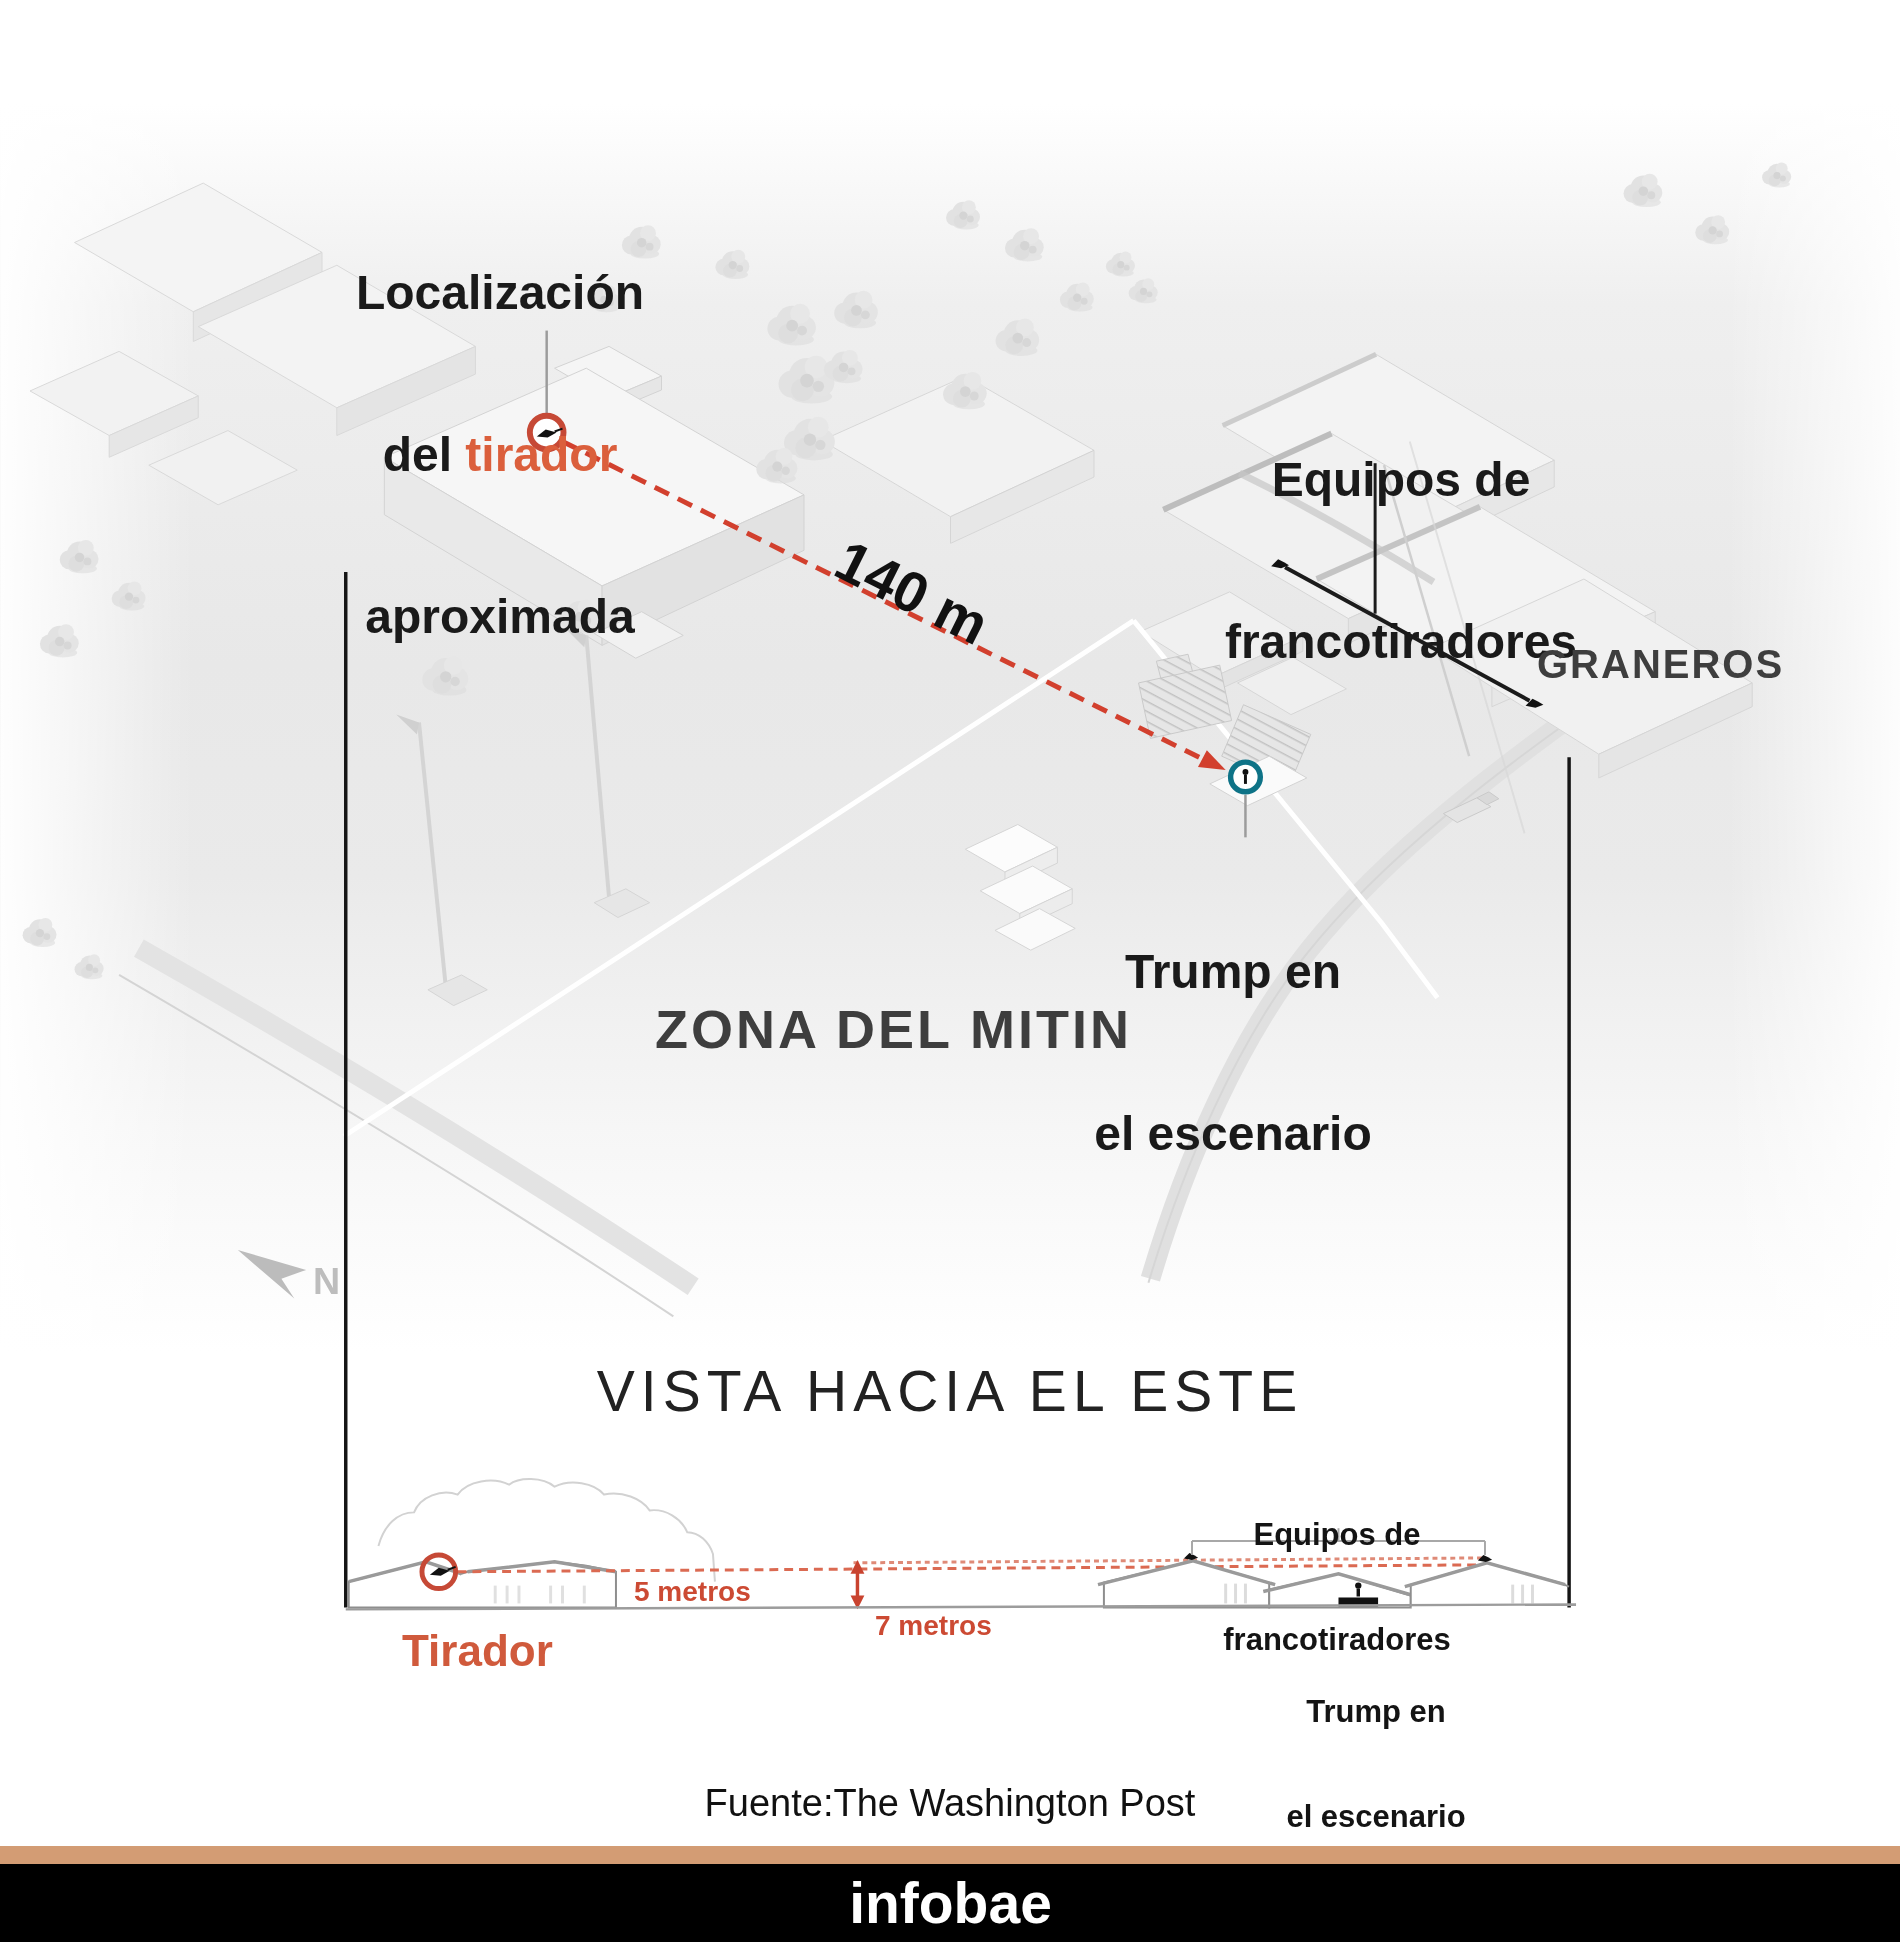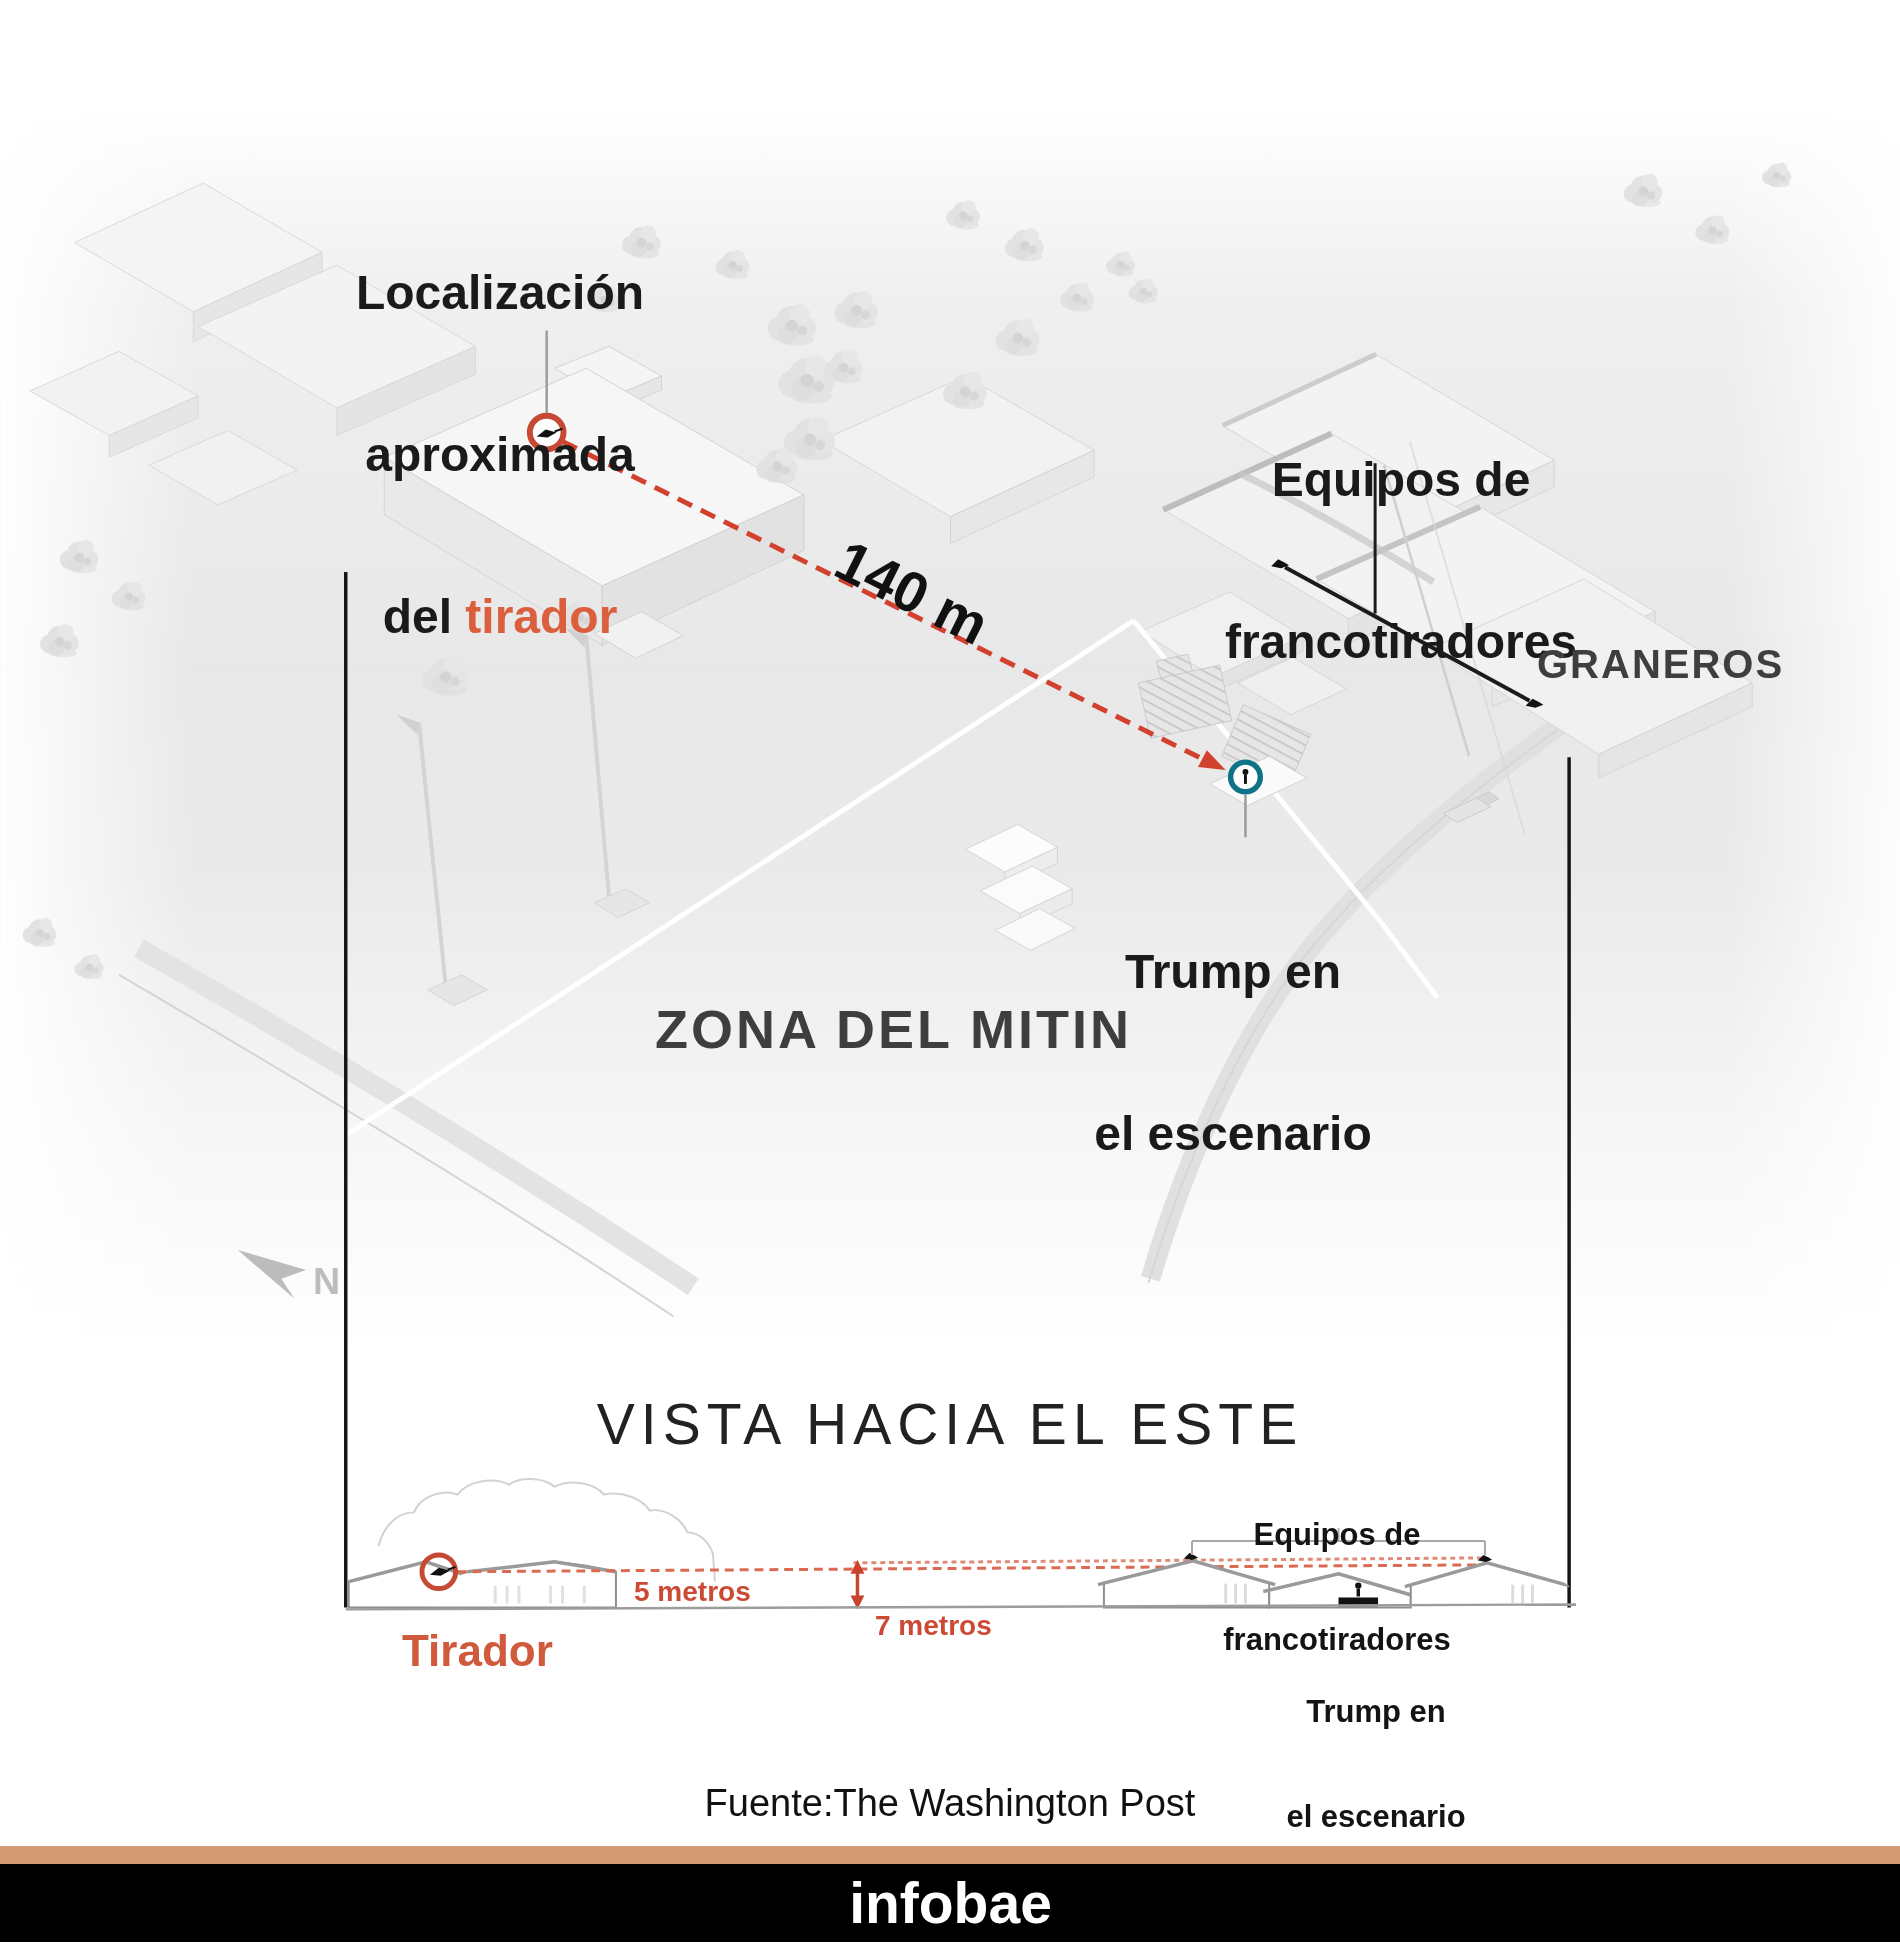--- a/index.html
+++ b/index.html
@@ -6,21 +6,21 @@
   .canvas{position:relative;width:1901px;height:1958px;background:#ffffff;overflow:hidden;
           font-family:"Liberation Sans",sans-serif;}
   .abs{position:absolute;}
   svg{display:block;}
   .lab{position:absolute;white-space:pre;}
   .big{font-weight:700;font-size:48px;line-height:54px;color:#1a1a1a;text-align:center;}
   .accent{color:#DB5F3C;}
   .thin{font-weight:700;color:#3e3e3e;}
   .small-bold{font-weight:700;font-size:31px;line-height:35px;color:#141414;text-align:center;}
   .metric{font-weight:700;font-size:28px;color:#CC4A33;}
-  .view-title{font-weight:400;font-size:57px;letter-spacing:6px;color:#222;margin-top:33px;}
+  .view-title{font-weight:400;font-size:57px;letter-spacing:6px;color:#222;}
   .dist{font-weight:700;font-size:57px;color:#111;transform:rotate(26.5deg);transform-origin:left center;}
   .tirador{font-weight:700;font-size:44px;color:#D05A3C;}
   .source{font-weight:400;font-size:38px;color:#111;text-align:center;}
   .bar-orange{position:absolute;left:0;width:1901px;top:1846px;height:18px;background:#D39C74;}
   .footer-black{position:absolute;left:0;width:1901px;top:1864px;height:78px;background:#000;
                 display:flex;align-items:center;justify-content:center;}
   .brand{color:#fff;font-weight:700;font-size:57px;letter-spacing:0px;}
 </style>
 </head>
 <body>
@@ -285,22 +285,22 @@
         <line x1="1204" y1="1557" x2="1204" y2="1571"></line>
         <line x1="1500" y1="1557" x2="1500" y2="1571"></line>
       </g>
 
       <line x1="349" y1="1626" x2="1592" y2="1621" stroke="#9c9c9c" stroke-width="2.5"></line>
     </g>
   </svg>
 
   <div class="lab big" style="left:302px;top:158px;width:396px;">
     <div>Localización</div>
+    <div><span>del </span><span class="accent">tirador</span></div>
     <div>aproximada</div>
-    <div><span>del </span><span class="accent">tirador</span></div>
   </div>
 
   <div class="lab big" style="left:1183px;top:345px;width:436px;">
     <div>Equipos de</div>
     <div>francotiradores</div>
   </div>
 
   <div class="lab thin" style="left:1537px;top:642px;font-size:40px;letter-spacing:2px;">GRANEROS</div>
 
   <div class="lab dist" style="left:840px;top:523px;">140 m</div>

